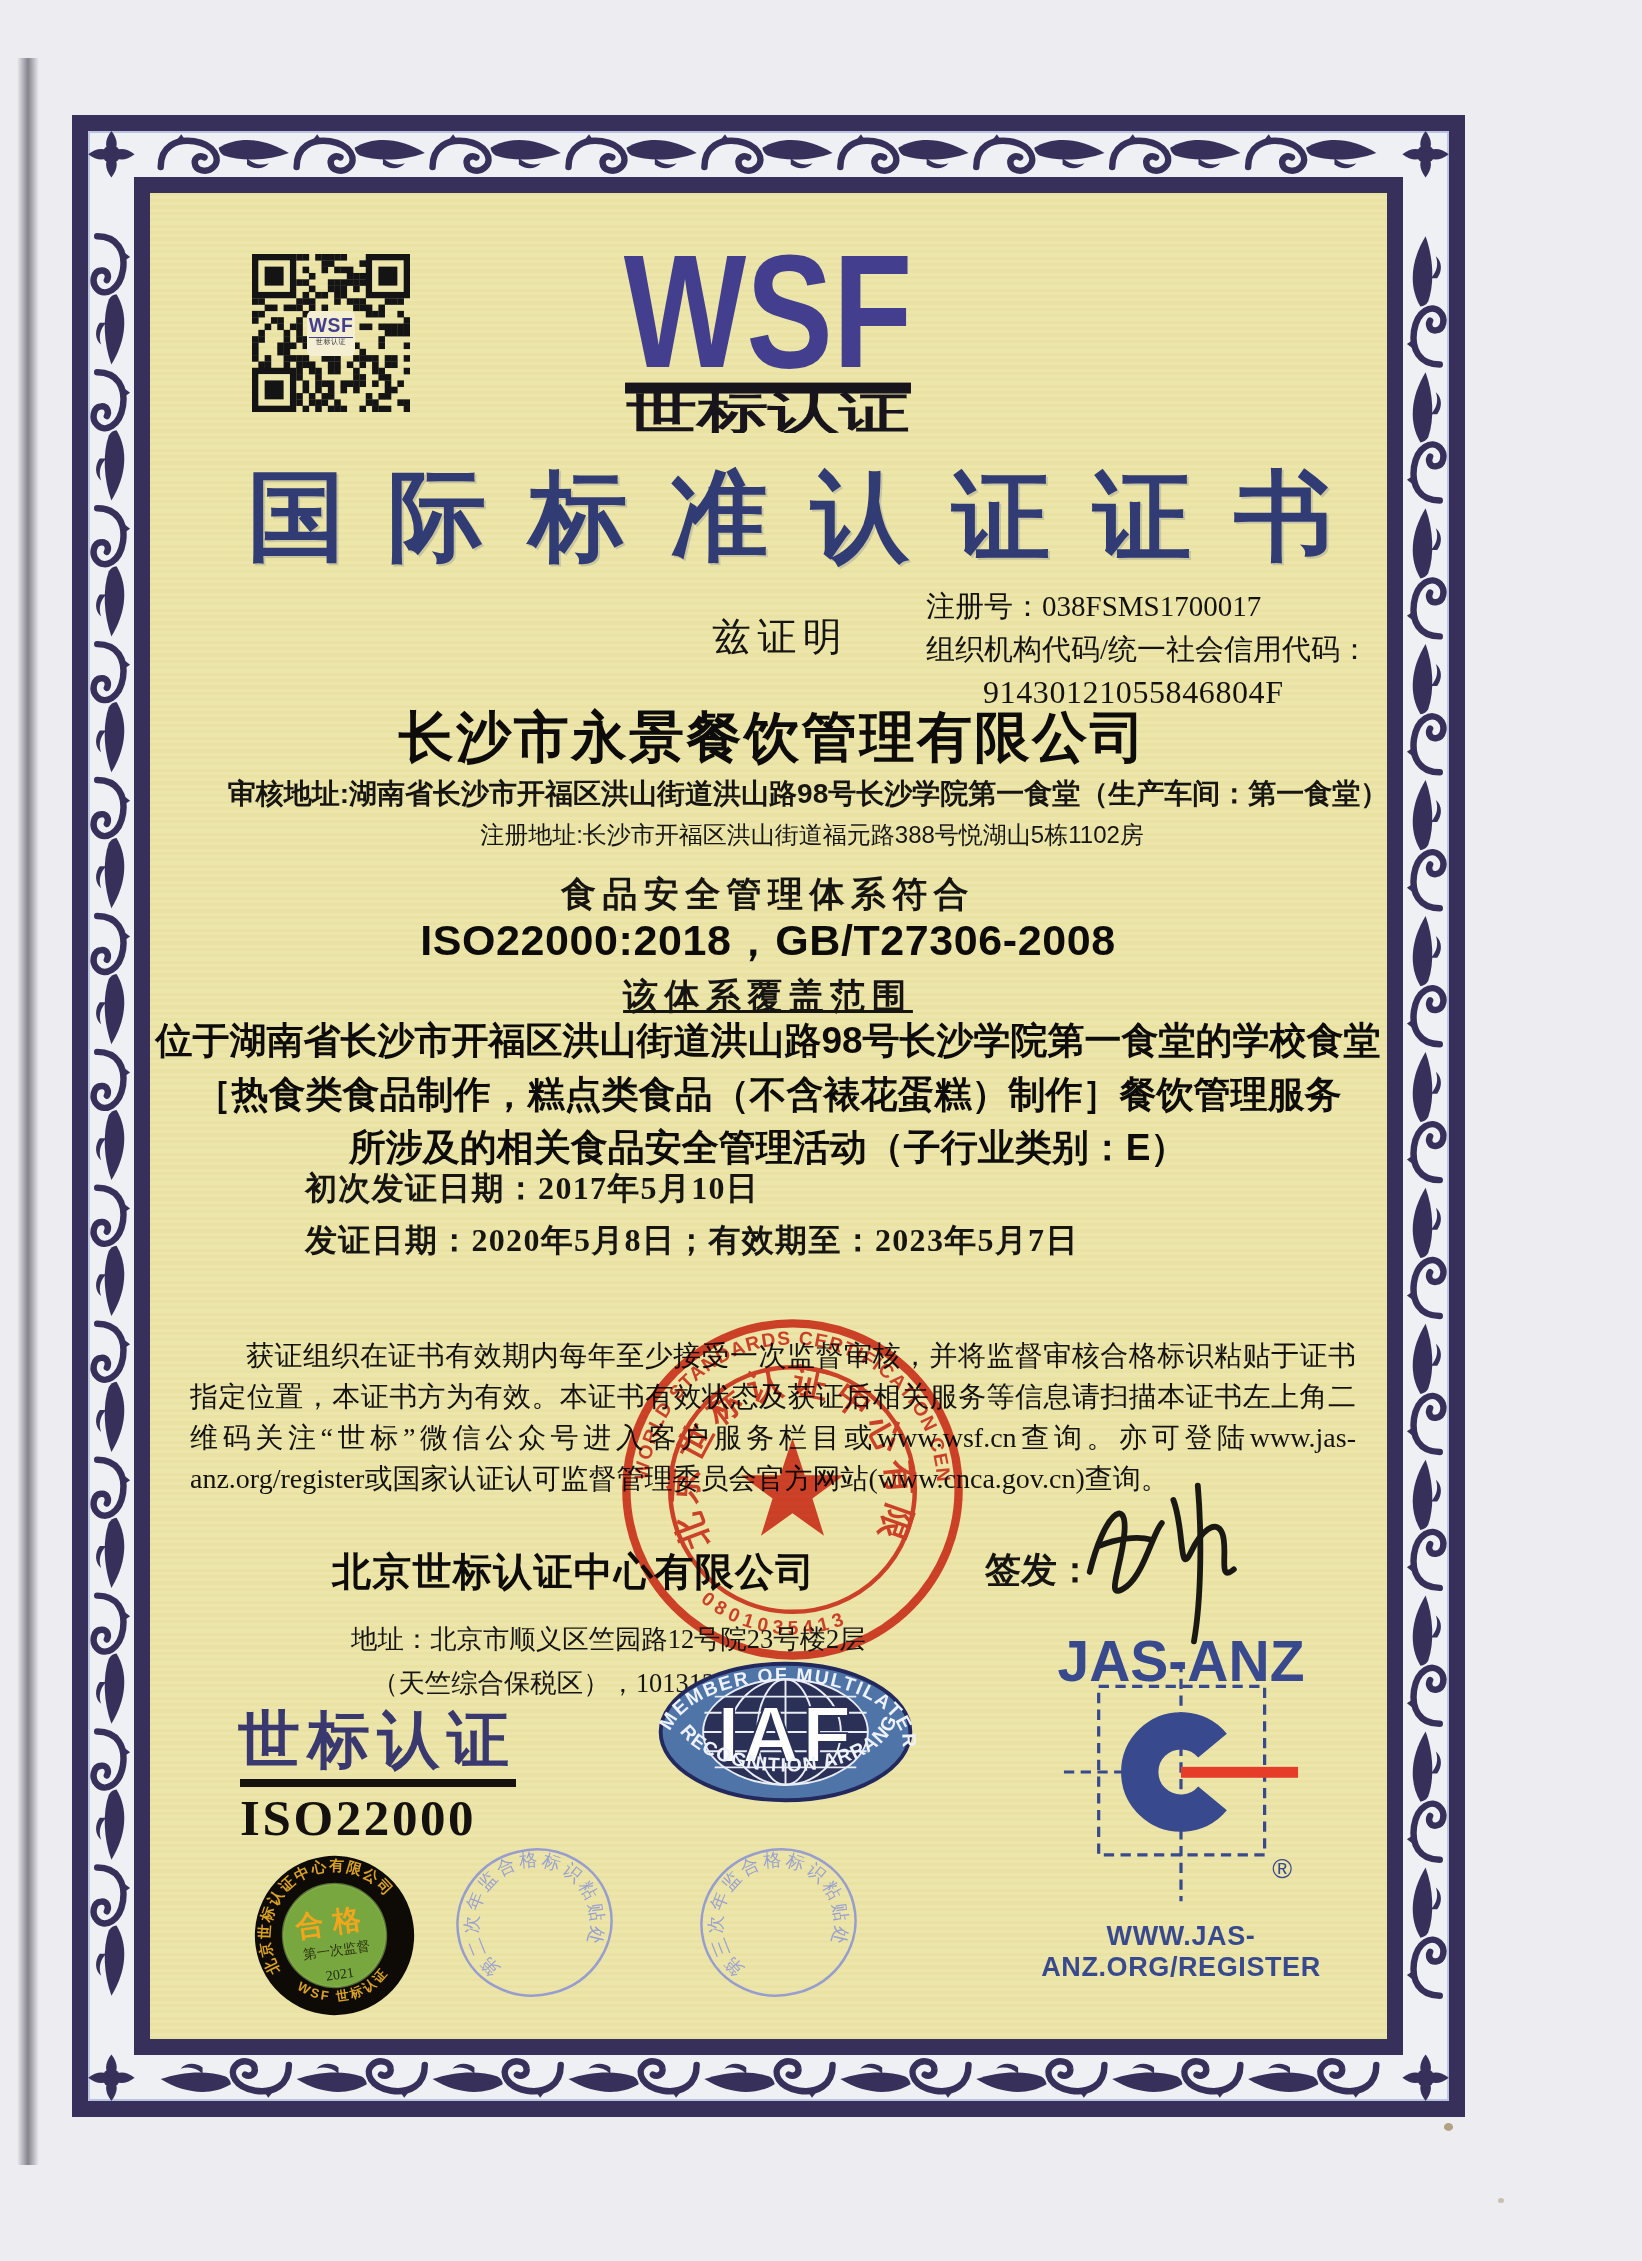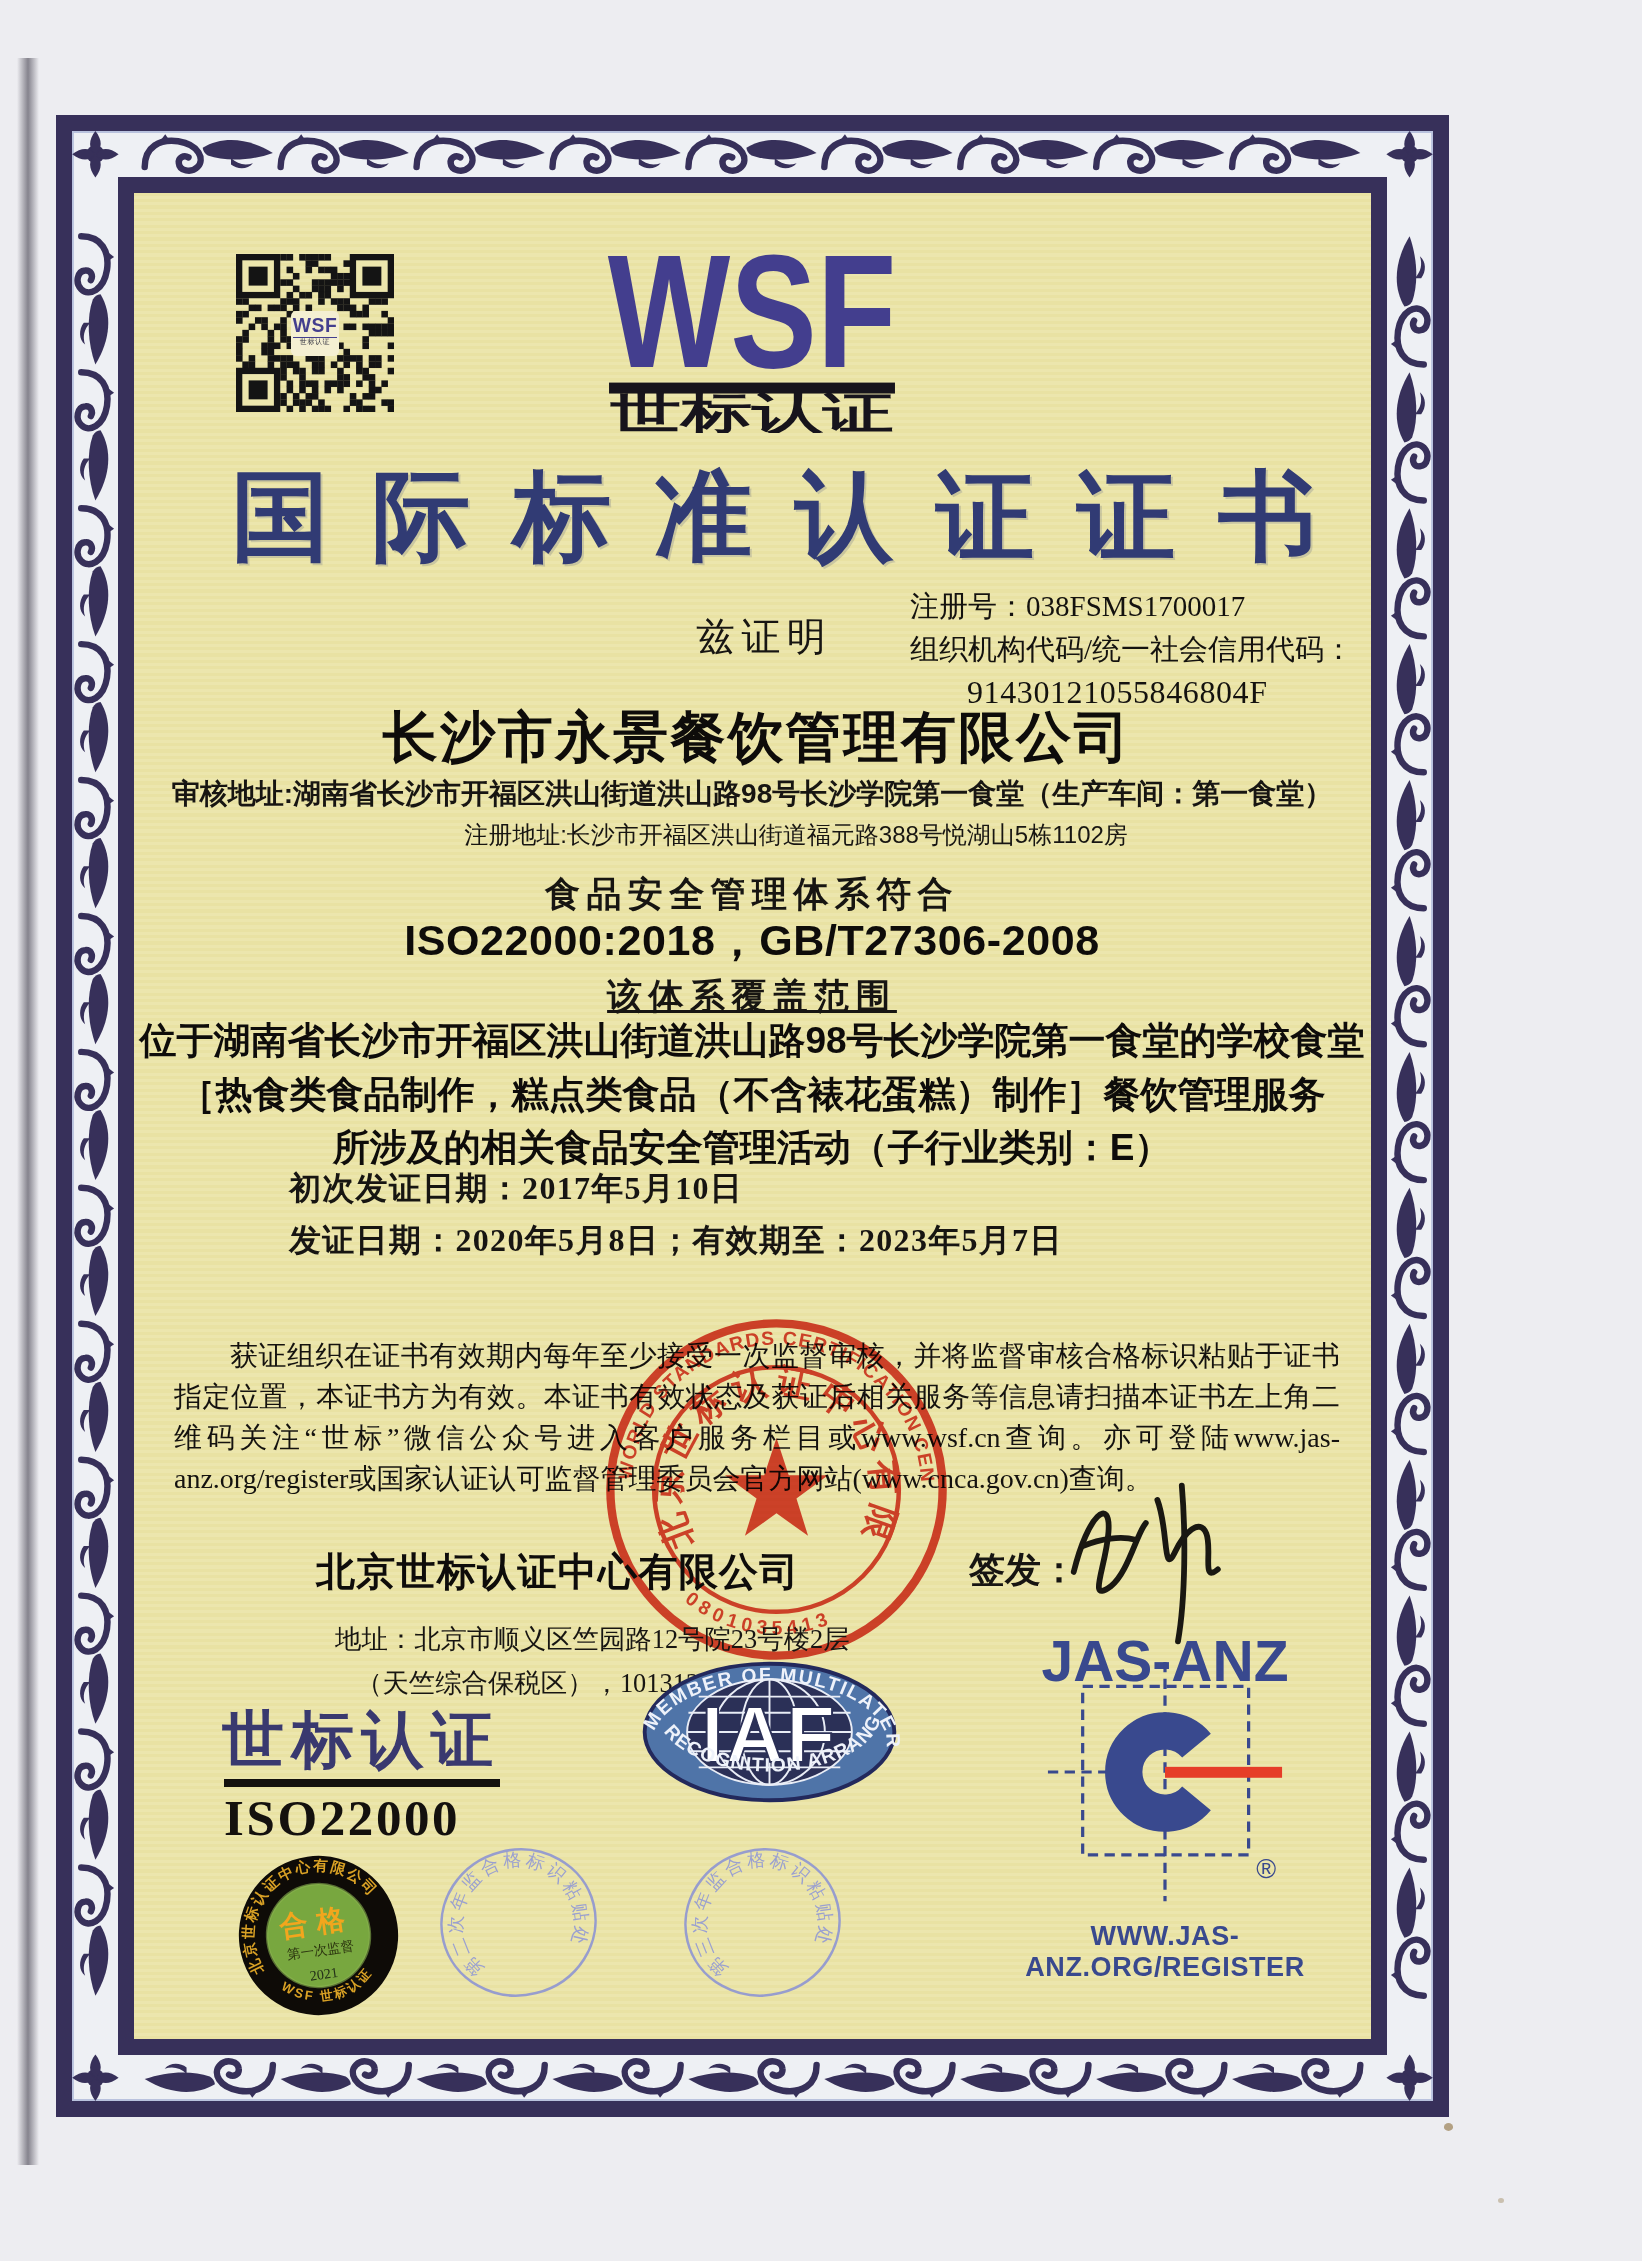--- a/index.html
+++ b/index.html
@@ -4,21 +4,21 @@
 <style>
   html,body{margin:0;padding:0;background:#d8d7dc;}
   #page{position:relative;width:1643px;height:2261px;background:#ededf1;overflow:hidden;
         font-family:"Liberation Serif","DejaVu Serif",serif;}
   
   #scan-shadow{position:absolute;left:17px;top:58px;width:22px;height:2107px;
     background:linear-gradient(to right,rgba(30,26,42,0),rgba(30,26,42,.5),rgba(30,26,42,0));}
   .speck{position:absolute;border-radius:50%;background:#b3a184;}
 
   
-  #frame{position:absolute;left:56px;top:115px;width:1393px;height:2002px;box-sizing:border-box;
+  #frame{position:absolute;left:72px;top:115px;width:1393px;height:2002px;box-sizing:border-box;
     background:#eef0f4;border:16px solid #37305a;box-shadow:inset 0 0 0 1.9px #b9c2de;}
   #frame-orn{position:absolute;left:0;top:0;width:1361px;height:1970px;pointer-events:none;}
   #parchment{position:absolute;left:46px;top:46px;right:46px;bottom:46px;box-sizing:border-box;
     border:16px solid #37305a;
     background:repeating-linear-gradient(0deg,#e9e2a3 0 3.2px,#ece6ad 3.2px 6.4px);}
   #content{position:absolute;left:0;top:0;width:1236px;height:1845px;}
 
   .abs{position:absolute;}
   .ctr{left:0;width:1236px;text-align:center;}
   .sans{font-family:"Liberation Sans","DejaVu Sans",sans-serif;}
@@ -32,21 +32,21 @@
   #qr-logo .small{font-size:7px;line-height:9px;letter-spacing:0.6px;color:#3a3a46;}
   #wsf-logo{left:457px;top:40px;width:322px;height:200px;}
 
   #title{top:259px;font-size:98px;font-weight:900;color:#313b74;letter-spacing:43px;padding-left:43px;
     text-shadow:1.9px 1.9px 0 rgba(49,59,116,.18);}
   #certify{left:562px;top:417px;font-size:39px;letter-spacing:6.4px;}
   #regblock{left:776px;top:392px;width:459px;font-size:29px;line-height:43px;color:#14120f;}
   #regblock .code{font-size:32px;padding-left:57px;letter-spacing:0.6px;}
 
   #company{top:508px;font-size:55px;font-weight:800;letter-spacing:2.6px;padding-left:5px;color:#0e0c0a;}
-  #addr-audit{top:582px;font-size:28px;font-weight:700;}
+  #addr-audit{top:582px;font-size:28px;font-weight:700;padding-left:40px;}
   #addr-reg{top:626px;font-size:24px;font-weight:400;padding-left:44px;}
   #conform{top:678px;font-size:35px;font-weight:700;letter-spacing:6.4px;}
   #standards{top:719px;font-size:43px;font-weight:700;letter-spacing:0.6px;color:#0e0c0a;}
   #scope-head{top:780px;font-size:35px;font-weight:700;letter-spacing:6.4px;text-decoration:underline;}
   .scope-line{font-size:37px;font-weight:800;color:#0e0c0a;}
   #scope1{top:823px;} #scope2{top:877px;} #scope3{top:930px;}
   #date1{left:155px;top:974px;font-size:32px;font-weight:600;letter-spacing:1.3px;}
   #date2{left:155px;top:1026px;font-size:32px;font-weight:600;letter-spacing:1.3px;}
 
   #notice{left:40px;top:1142px;width:1166px;font-size:28px;line-height:41px;color:#14120f;

